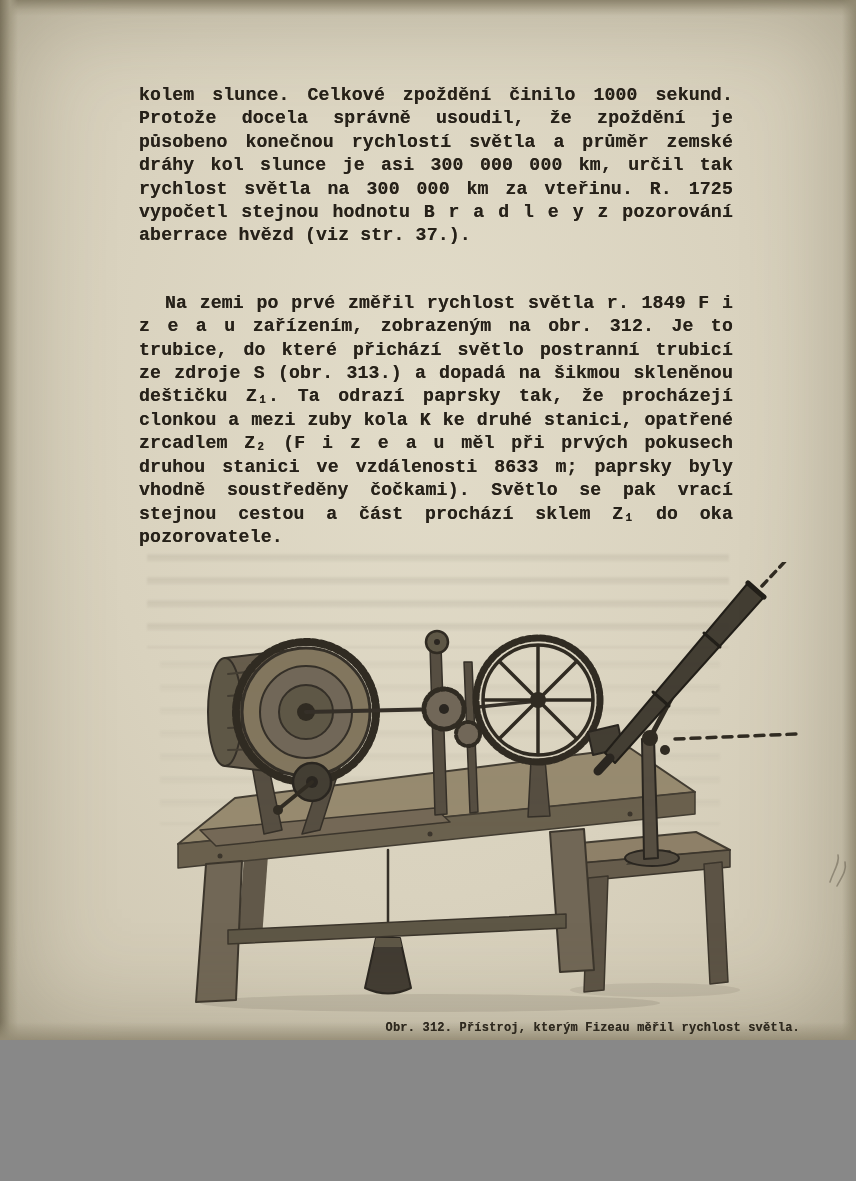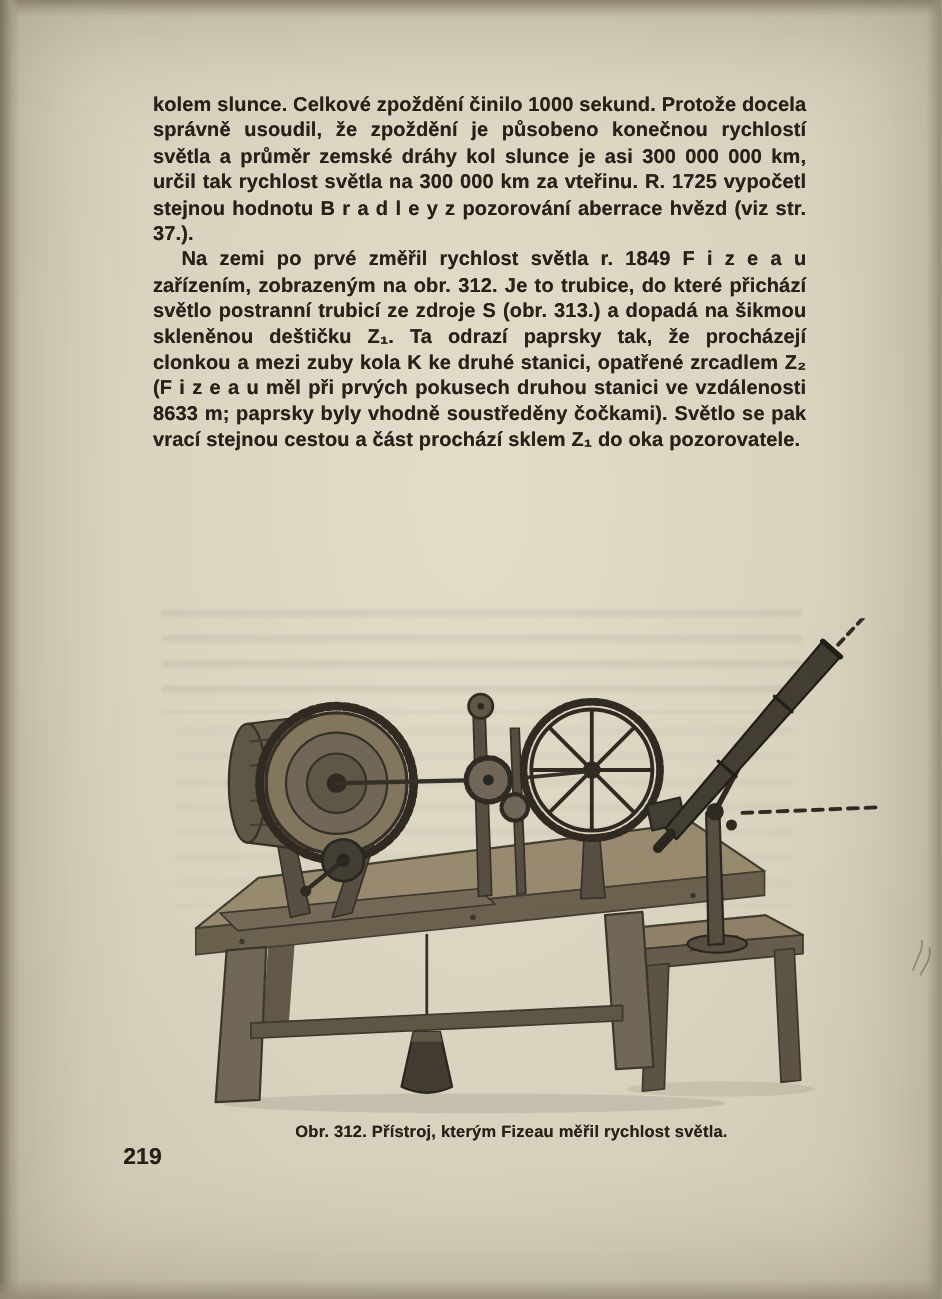--- a/index.html
+++ b/index.html
@@ -1,59 +1,59 @@
 <!DOCTYPE html>
 <html lang="cs"><head>
 <meta charset="utf-8">
 <style>
   html,body{margin:0;padding:0;background:#888;}
   .scan{
     position:relative;
-    width:856px;height:1181px;
+    width:856px;height:1040px;
     margin:0 auto;
     overflow:hidden;
     background:radial-gradient(ellipse at 50% 38%, #e2dcc9 0%, #d9d2be 55%, #cdc5b0 100%);
-    font-family:Liberation Sans, sans-serif;
+    font-family:Liberation Mono, monospace;
     color:#262119;
   }
   .vignette{position:absolute;inset:0;box-shadow:inset 0 0 95px 18px rgba(97,88,66,0.30);pointer-events:none;}
   .edge-top{position:absolute;left:0;top:0;right:0;height:16px;
     background:linear-gradient(#978f78,#c4bca6 60%,rgba(196,188,166,0));}
   .edge-left{position:absolute;left:0;top:0;bottom:0;width:18px;
     background:linear-gradient(to right,#837b65,#b9b19a 55%,rgba(185,177,154,0));}
   .edge-right{position:absolute;right:0;top:0;bottom:0;width:14px;
     background:linear-gradient(to left,#a39b84,rgba(167,159,136,0));}
   .edge-bottom{position:absolute;left:0;bottom:0;right:0;height:18px;
     background:linear-gradient(to top,#a89f88,rgba(171,163,140,0));}
 
   .text-block{
     position:absolute;left:139px;top:84px;width:594px;
     font-size:18.2px;line-height:23.4px;font-weight:bold;
     text-align:justify;letter-spacing:0.15px;
     text-shadow:0 0 0.4px rgba(38,33,25,0.7);
   }
   .para{margin:0;}
-  .para.indent{text-indent:26px;}
+  .para.indent{text-indent:26px;margin-top:44px;}
 
   .bleed{
     position:absolute;pointer-events:none;
     filter:blur(1.3px);
     background:repeating-linear-gradient(to bottom,
       transparent 0px, transparent 6px,
       rgba(108,100,84,0.16) 7px, rgba(108,100,84,0.09) 13px,
       transparent 14px, transparent 23px);
   }
   #bleed1{left:147px;top:548px;width:582px;height:100px;opacity:0.75;}
   #bleed2{left:160px;top:655px;width:560px;height:170px;opacity:0.35;}
 
   .figure{position:absolute;left:130px;top:562px;width:670px;margin:0;}
   .figure svg{display:block;opacity:0.94;}
   .figcaption{
-    margin-top:4px;text-align:center;
-    font-size:15px;font-weight:bold;letter-spacing:0.2px;
+    margin-top:4px;text-align:right;
+    font-size:12px;font-weight:bold;letter-spacing:0.2px;
     text-shadow:0 0 0.4px rgba(38,33,25,0.7);
   }
   .page-number{
     position:absolute;left:112px;top:1040px;
     font-size:21px;font-weight:bold;
     text-shadow:0 0 0.4px rgba(38,33,25,0.7);
   }
   .pencil-mark{position:absolute;left:826px;top:850px;opacity:0.55;}
 </style>
 </head>

